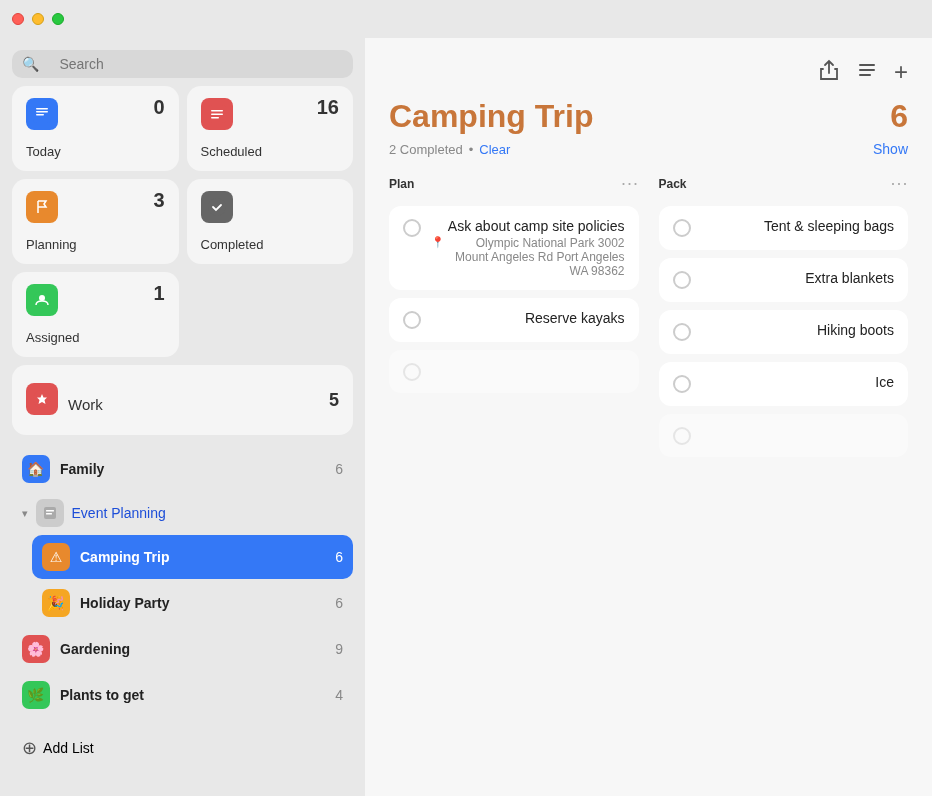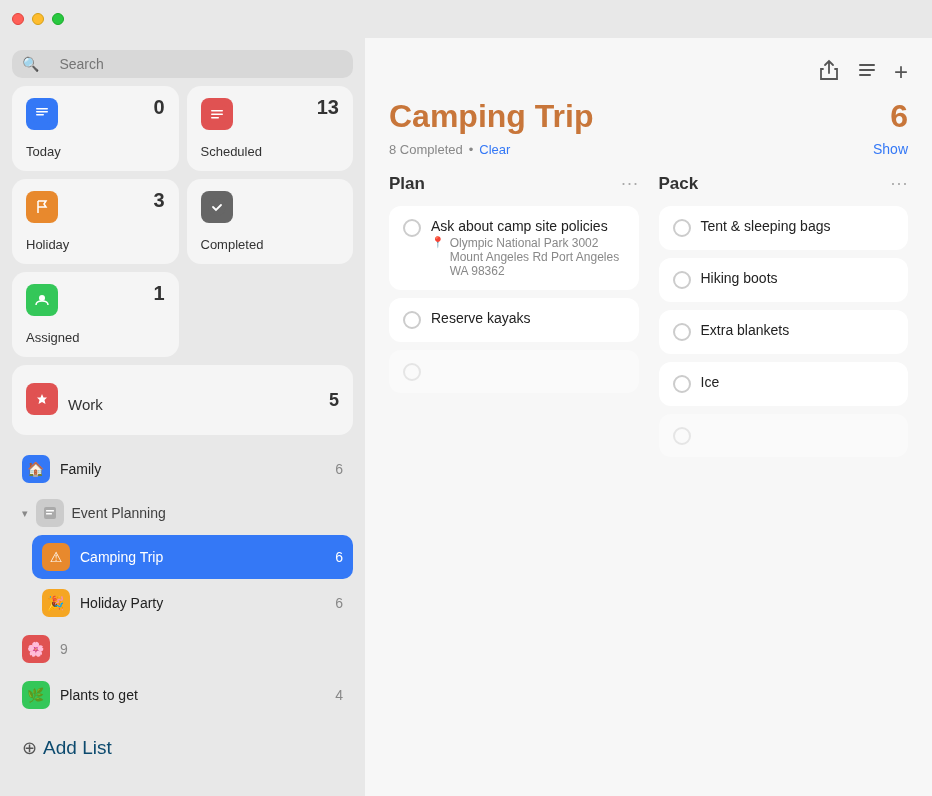--- a/index.html
+++ b/index.html
@@ -132,49 +132,49 @@
     .list-item.active { background: #3478f6; }
     .list-item.active .list-name,
     .list-item.active .list-count { color: white; }
     .list-icon {
       width: 28px; height: 28px;
       border-radius: 7px;
       display: flex; align-items: center; justify-content: center;
       font-size: 16px;
       flex-shrink: 0;
     }
-    .list-name { font-size: 14px; color: #222; flex: 1; }
+    .list-name { font-size: 14px; color: #222; flex: 1; font-weight: bold; }
     .list-count { font-size: 14px; color: #888; }
 
     .group-header {
       display: flex;
       align-items: center;
       padding: 6px 10px;
       gap: 8px;
       cursor: pointer;
     }
     .group-chevron { font-size: 11px; color: #888; }
     .group-icon {
       width: 28px; height: 28px;
       border-radius: 7px;
       background: #ccc;
       display: flex; align-items: center; justify-content: center;
       font-size: 14px;
     }
-    .group-name { font-size: 14px; color: #404040; font-weight: 500; }
+    .group-name { font-size: 14px; color: #1d4ed8; font-weight: 500; }
 
     .add-list {
       display: flex;
       align-items: center;
       gap: 6px;
       padding: 8px 10px;
       cursor: pointer;
       margin-top: 4px;
     }
-    .add-list-label { font-size: 19px; color: #0c4a6e; }
+    .add-list-label { font-size: 14px; color: #000000; }
 
     
     .main-content {
       flex: 1;
       background: #f7f7f7;
       display: flex;
       flex-direction: column;
       padding: 20px 24px;
       overflow-y: auto;
     }
@@ -227,32 +227,33 @@
       gap: 20px;
       flex: 1;
     }
     .column { display: flex; flex-direction: column; gap: 8px; }
     .column-header {
       display: flex;
       align-items: center;
       justify-content: space-between;
       margin-bottom: 4px;
     }
-    .column-title { font-size: 17px; font-weight: 600; color: #333; }
+    .column-title { font-size: 12px; font-weight: 600; color: #333; }
     .column-more { font-size: 18px; color: #aaa; cursor: pointer; }
 
     .task-card {
       background: white;
       border-radius: 12px;
       padding: 12px 14px;
       display: flex;
       align-items: flex-start;
       gap: 10px;
       cursor: pointer;
       min-height: 44px;
+      text-align: right;
     }
     .task-card.empty {
       min-height: 40px;
       opacity: 0.4;
     }
     .task-checkbox {
       width: 18px; height: 18px;
       border-radius: 50%;
       border: 2px solid #ccc;
       flex-shrink: 0;
@@ -299,42 +300,42 @@
             <rect width="18" height="18" rx="4" fill="#3478f6"></rect>
             <rect x="3" y="6" width="12" height="1.5" rx="0.75" fill="white"></rect>
             <rect x="3" y="9" width="8" height="1.5" rx="0.75" fill="white"></rect>
             <rect x="3" y="3" width="12" height="1.5" rx="0.75" fill="white"></rect>
           </svg>
         </div>
         <span class="card-label">Today</span>
       </div>
 
       <div class="smart-card">
-        <span class="card-count">13</span>
+        <span class="card-count">16</span>
         <div class="card-icon icon-scheduled">
           <svg width="18" height="18" viewBox="0 0 18 18" fill="none">
             <rect width="18" height="18" rx="4" fill="#e05252"></rect>
             <rect x="3" y="5" width="12" height="1.5" rx="0.75" fill="white"></rect>
             <rect x="3" y="8.5" width="12" height="1.5" rx="0.75" fill="white"></rect>
             <rect x="3" y="12" width="8" height="1.5" rx="0.75" fill="white"></rect>
           </svg>
         </div>
         <span class="card-label">Scheduled</span>
       </div>
 
 
       <div class="smart-card">
         <span class="card-count">3</span>
         <div class="card-icon icon-flagged">
           <svg width="18" height="18" viewBox="0 0 18 18" fill="none">
             <rect width="18" height="18" rx="4" fill="#e8892d"></rect>
             <path d="M5 3v12M5 3h8l-2 3 2 3H5" stroke="white" stroke-width="1.5" fill="none"></path>
           </svg>
         </div>
-        <span class="card-label">Holiday</span>
+        <span class="card-label">Planning</span>
       </div>
 
       <div class="smart-card">
         <div class="card-icon icon-completed" style="background:#666;">
           <svg width="18" height="18" viewBox="0 0 18 18" fill="none">
             <rect width="18" height="18" rx="9" fill="#666"></rect>
             <path d="M5 9l3 3 5-5" stroke="white" stroke-width="1.8" stroke-linecap="round"></path>
           </svg>
         </div>
         <span class="card-label">Completed</span>
@@ -399,20 +400,21 @@
           <span style="font-size:14px;">🎉</span>
         </div>
         <span class="list-name">Holiday Party</span>
         <span class="list-count">6</span>
       </div>
 
       <div class="list-item">
         <div class="list-icon" style="background:#e05252;">
           <span style="font-size:14px;">🌸</span>
         </div>
+        <span class="list-name">Gardening</span>
         <span class="list-count">9</span>
       </div>
 
       <div class="list-item">
         <div class="list-icon" style="background:#34c759;">
           <span style="font-size:14px;">🌿</span>
         </div>
         <span class="list-name">Plants to get</span>
         <span class="list-count">4</span>
       </div>
@@ -443,21 +445,21 @@
       </span>
       <span class="toolbar-icon" style="font-size:24px;color:#555;">+</span>
     </div>
 
     <div class="relative-header">
       <div class="list-header">
         <h1 class="list-title">Camping Trip</h1>
         <span class="list-total">6</span>
       </div>
       <div class="list-meta">
-        <span>8 Completed</span>
+        <span>2 Completed</span>
         <span>•</span>
         <span class="meta-clear">Clear</span>
         <span style="flex:1"></span>
         <span style="color:#3478f6;font-size:14px;cursor:pointer;">Show</span>
       </div>
     </div>
 
     <div class="columns">
 
       <div class="column">
@@ -498,28 +500,28 @@
         <div class="task-card">
           <div class="task-checkbox"></div>
           <div class="task-content">
             <div class="task-name">Tent &amp; sleeping bags</div>
           </div>
         </div>
 
         <div class="task-card">
           <div class="task-checkbox"></div>
           <div class="task-content">
+            <div class="task-name">Extra blankets</div>
+          </div>
+        </div>
+
+        <div class="task-card">
+          <div class="task-checkbox"></div>
+          <div class="task-content">
             <div class="task-name">Hiking boots</div>
-          </div>
-        </div>
-
-        <div class="task-card">
-          <div class="task-checkbox"></div>
-          <div class="task-content">
-            <div class="task-name">Extra blankets</div>
           </div>
         </div>
 
         <div class="task-card">
           <div class="task-checkbox"></div>
           <div class="task-content">
             <div class="task-name">Ice</div>
           </div>
         </div>
 

